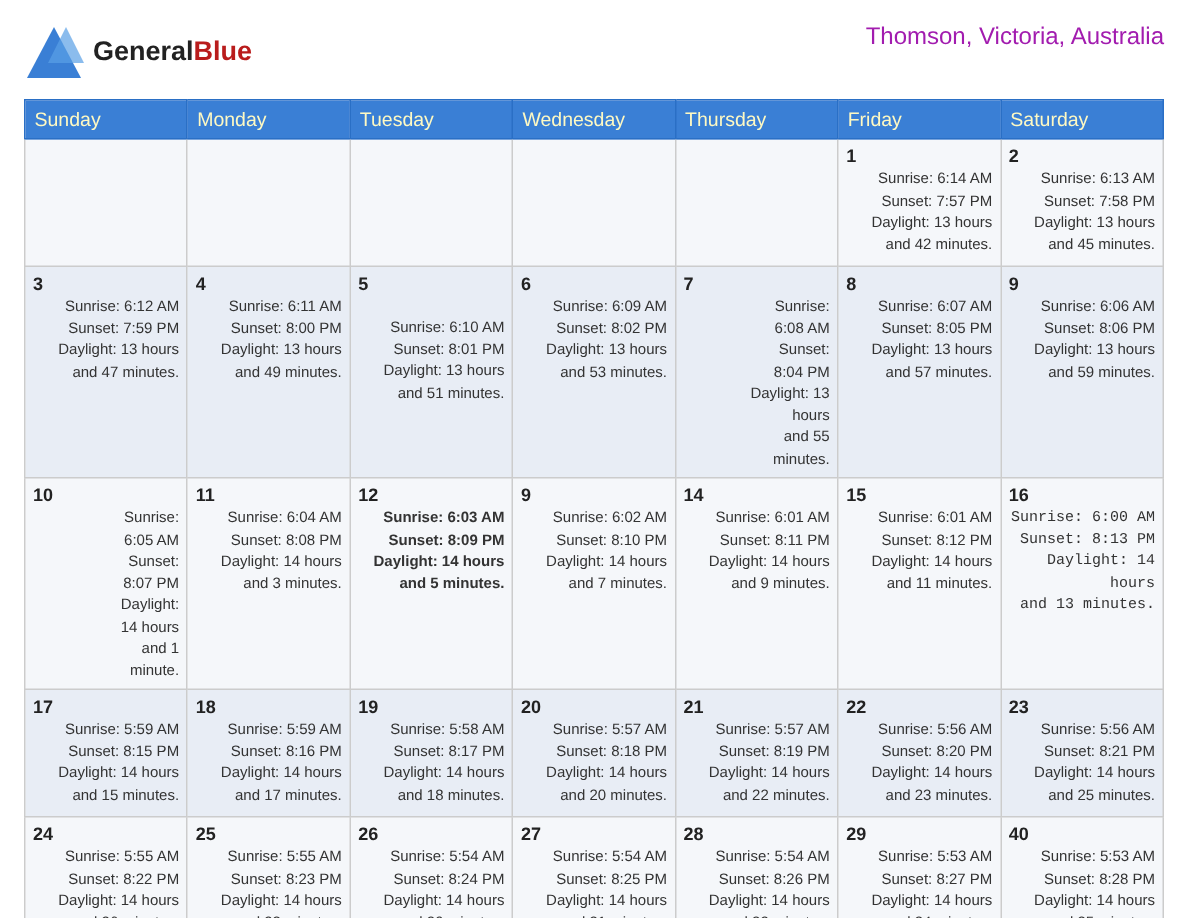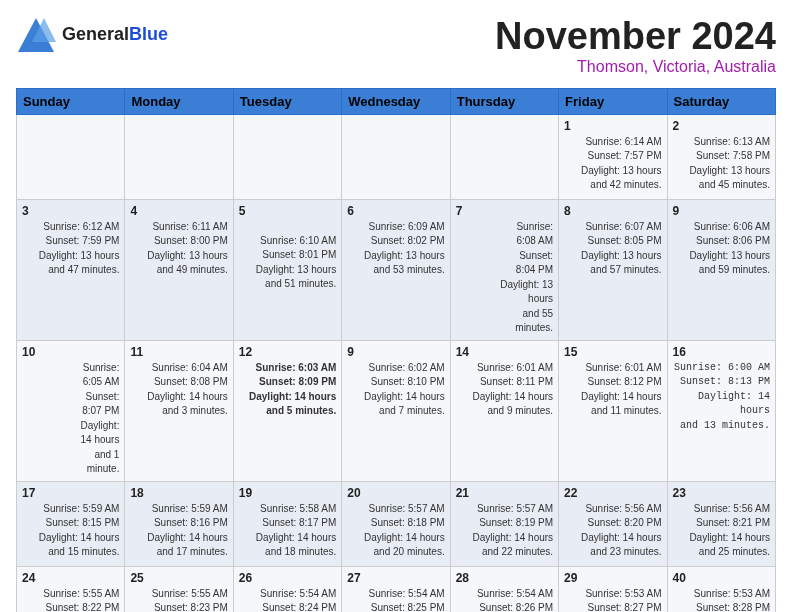--- a/index.html
+++ b/index.html
@@ -34,25 +34,25 @@
       font-size: 16px;
       color: #a21caf;
     }
     table {
       width: 100%;
       border-collapse: collapse;
       table-layout: fixed;
     }
     thead tr th {
       background-color: #3a7fd5;
-      color: #000000;
+      color: #fef9c3;
       text-align: left;
       padding: 5px 6px;
       font-size: 13px;
-      font-weight: bold;
+      font-weight: normal;
       border: 1px solid #2a6fc5;
     }
     tbody tr td {
       vertical-align: top;
       border: 1px solid #ccc;
       padding: 4px 5px;
       font-size: 10.5px;
       color: #222;
       height: 85px;
     }
@@ -88,27 +88,26 @@
 
 <div class="header-area">
   <div class="logo">
     <div class="logo-wrapper">
       <svg class="logo-svg" width="40" height="38" viewBox="0 0 40 38">
         <polygon points="20,2 38,36 2,36" fill="#3a7fd5"></polygon>
         <polygon points="28,2 40,26 16,26" fill="#5a9fe5" opacity="0.7"></polygon>
       </svg>
       <div>
         <div style="font-size:18px;font-weight:bold;color:#222;line-height:1.1;">
-          <span>General</span><span style="color:#1d4ed8;">Blue</span>
+          <span>General</span><span style="color:#b91c1c;">Blue</span>
         </div>
       </div>
     </div>
   </div>
   <div class="title-block">
-    <div class="month-title">November 2024</div>
     <div class="location-subtitle">Thomson, Victoria, Australia</div>
   </div>
 </div>
 
 <table>
   <thead>
     <tr>
       <th>Sunday</th>
       <th>Monday</th>
       <th>Tuesday</th>

